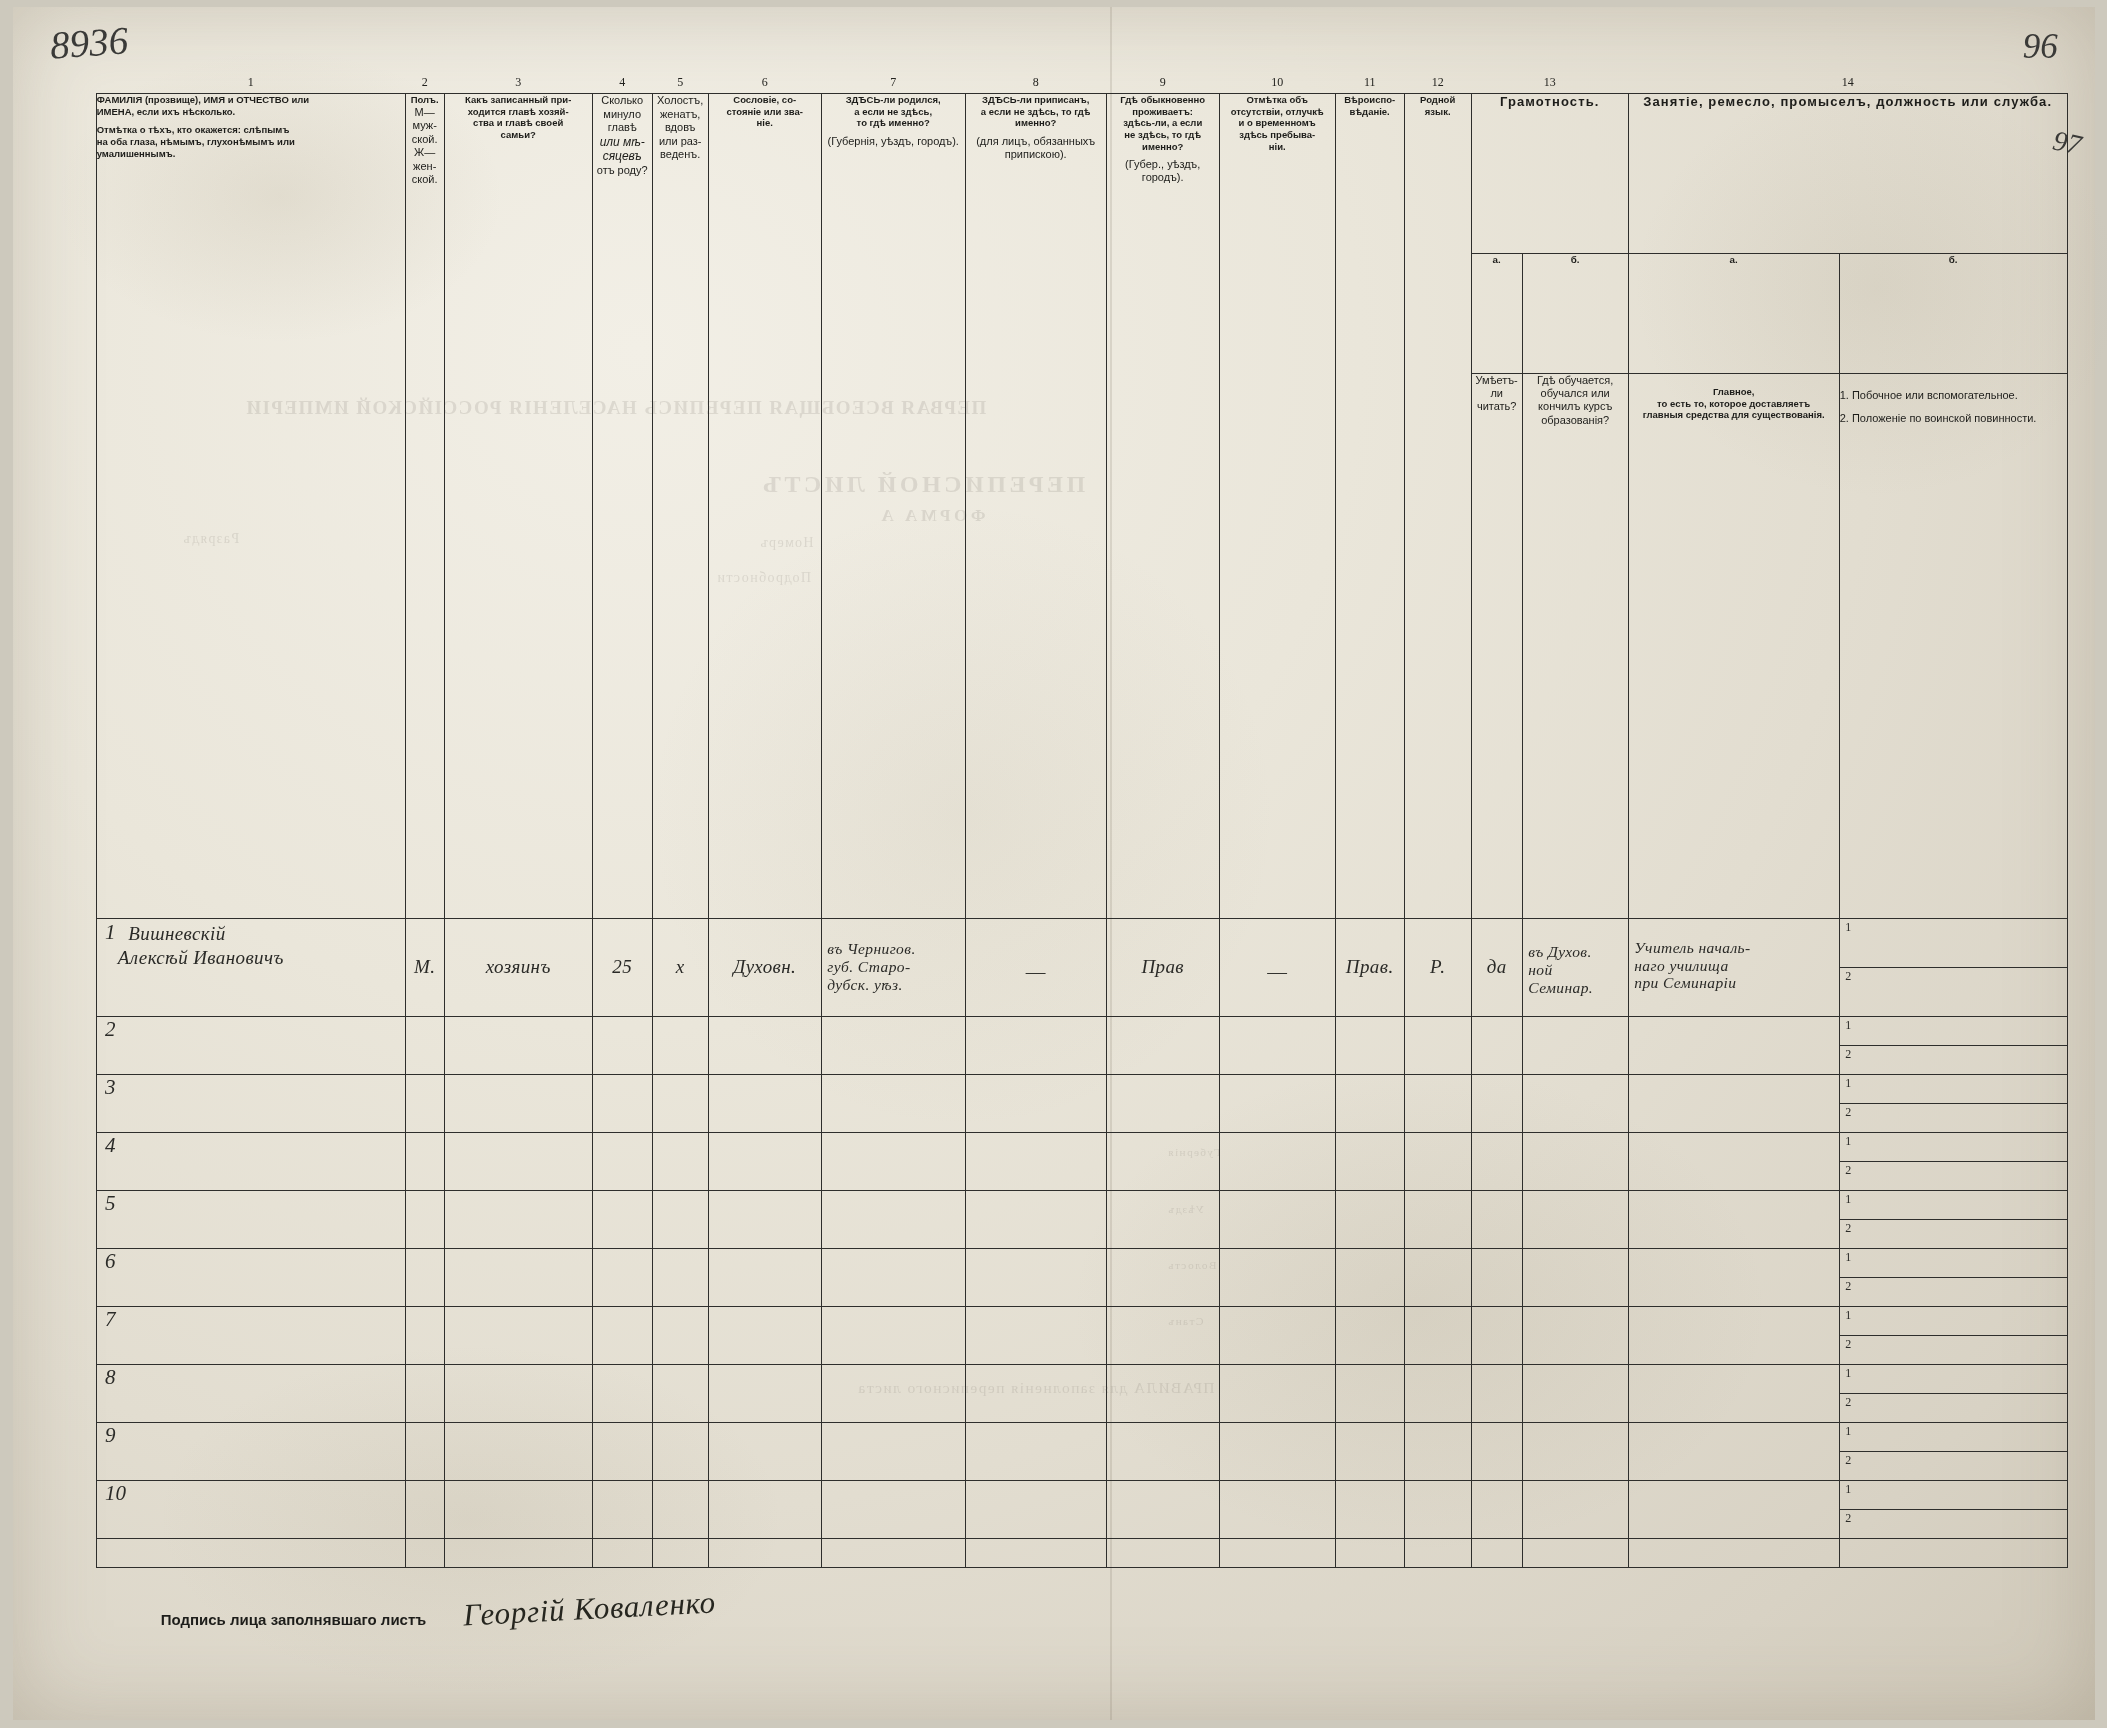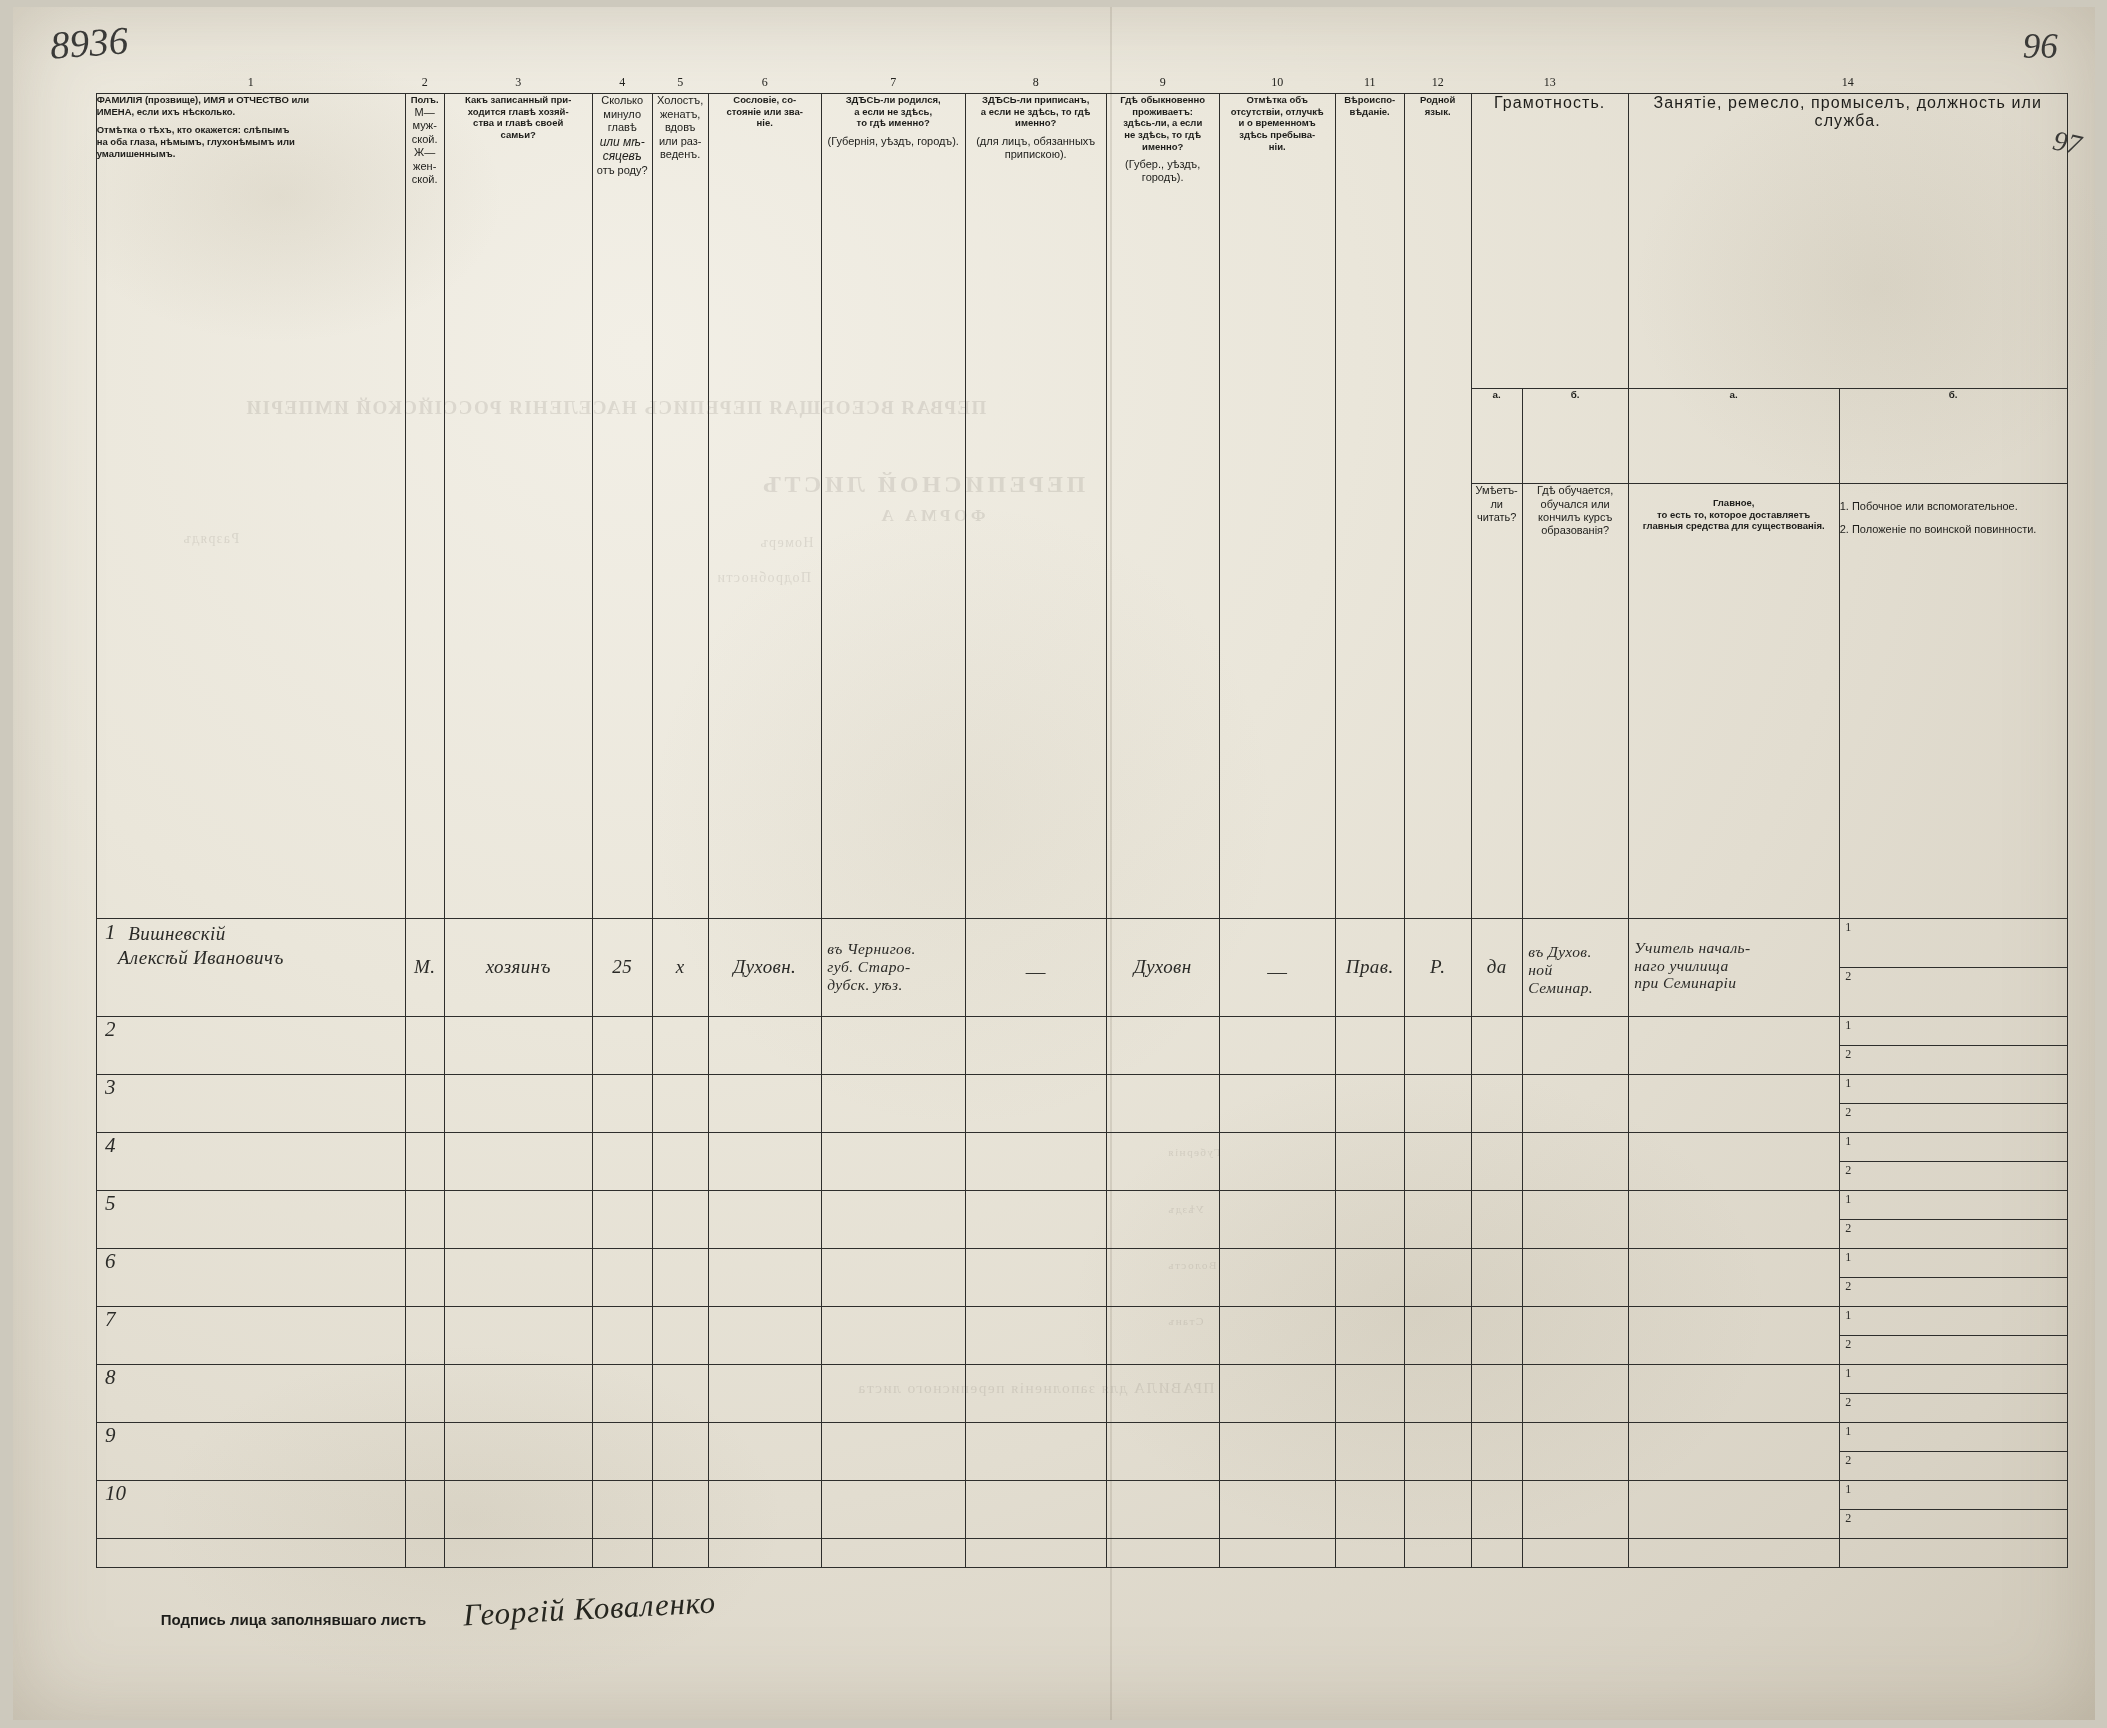--- a/index.html
+++ b/index.html
@@ -92,22 +92,22 @@
     color: #1d1d1a;
     text-align: center;
     padding: 4.2px 2.1px 2.8px 2.1px;
     font-weight: bold;
     font-family: "Liberation Sans", sans-serif;
   }
   .hdr.left { text-align: left; padding-left: 7px; margin-left: 36px; }
   .hdr .sm { font-size: 11px; font-weight: normal; }
   .hdr .it { font-style: italic; font-weight: normal; font-size: 12px; }
   .grp {
-    font-size: 16px;
-    font-weight: normal;
+    font-size: 13px;
+    font-weight: bold;
     text-align: center;
     padding: 4.2px 1.4px;
     letter-spacing: 1.1px;
     color: #1d1d1a;
   }
   .sub-ab {
     font-size: 9.8px;
     text-align: center;
     font-weight: bold;
     padding: 2.1px 0;
@@ -383,21 +383,21 @@
         <td rowspan="2" class="cell hw c" style="padding-top:37px">хозяинъ</td>
         <td rowspan="2" class="cell hw c" style="padding-top:37px">25</td>
         <td rowspan="2" class="cell hw c" style="padding-top:37px">х</td>
         <td rowspan="2" class="cell hw c" style="padding-top:37px">Духовн.</td>
         <td rowspan="2" class="cell">
           <div class="hw sm" style="padding-top:21px">въ Чернигов.</div>
           <div class="hw sm" style="padding-top:0">губ. Старо-</div>
           <div class="hw sm" style="padding-top:0">дубск. уѣз.</div>
         </td>
         <td rowspan="2" class="cell dash" style="padding-top:41px">—</td>
-        <td rowspan="2" class="cell hw c" style="padding-top:37px">Духовн</td>
+        <td rowspan="2" class="cell hw c" style="padding-top:37px">Прав</td>
         <td rowspan="2" class="cell dash" style="padding-top:41px">—</td>
         <td rowspan="2" class="cell hw c" style="padding-top:37px">Прав.</td>
         <td rowspan="2" class="cell hw c" style="padding-top:37px">Р.</td>
         <td rowspan="2" class="cell hw c" style="padding-top:37px">да</td>
         <td rowspan="2" class="cell">
           <div class="hw sm" style="padding-top:24px">въ Духов.</div>
           <div class="hw sm" style="padding-top:0">ной</div>
           <div class="hw sm" style="padding-top:0">Семинар.</div>
         </td>
         <td rowspan="2" class="cell">

